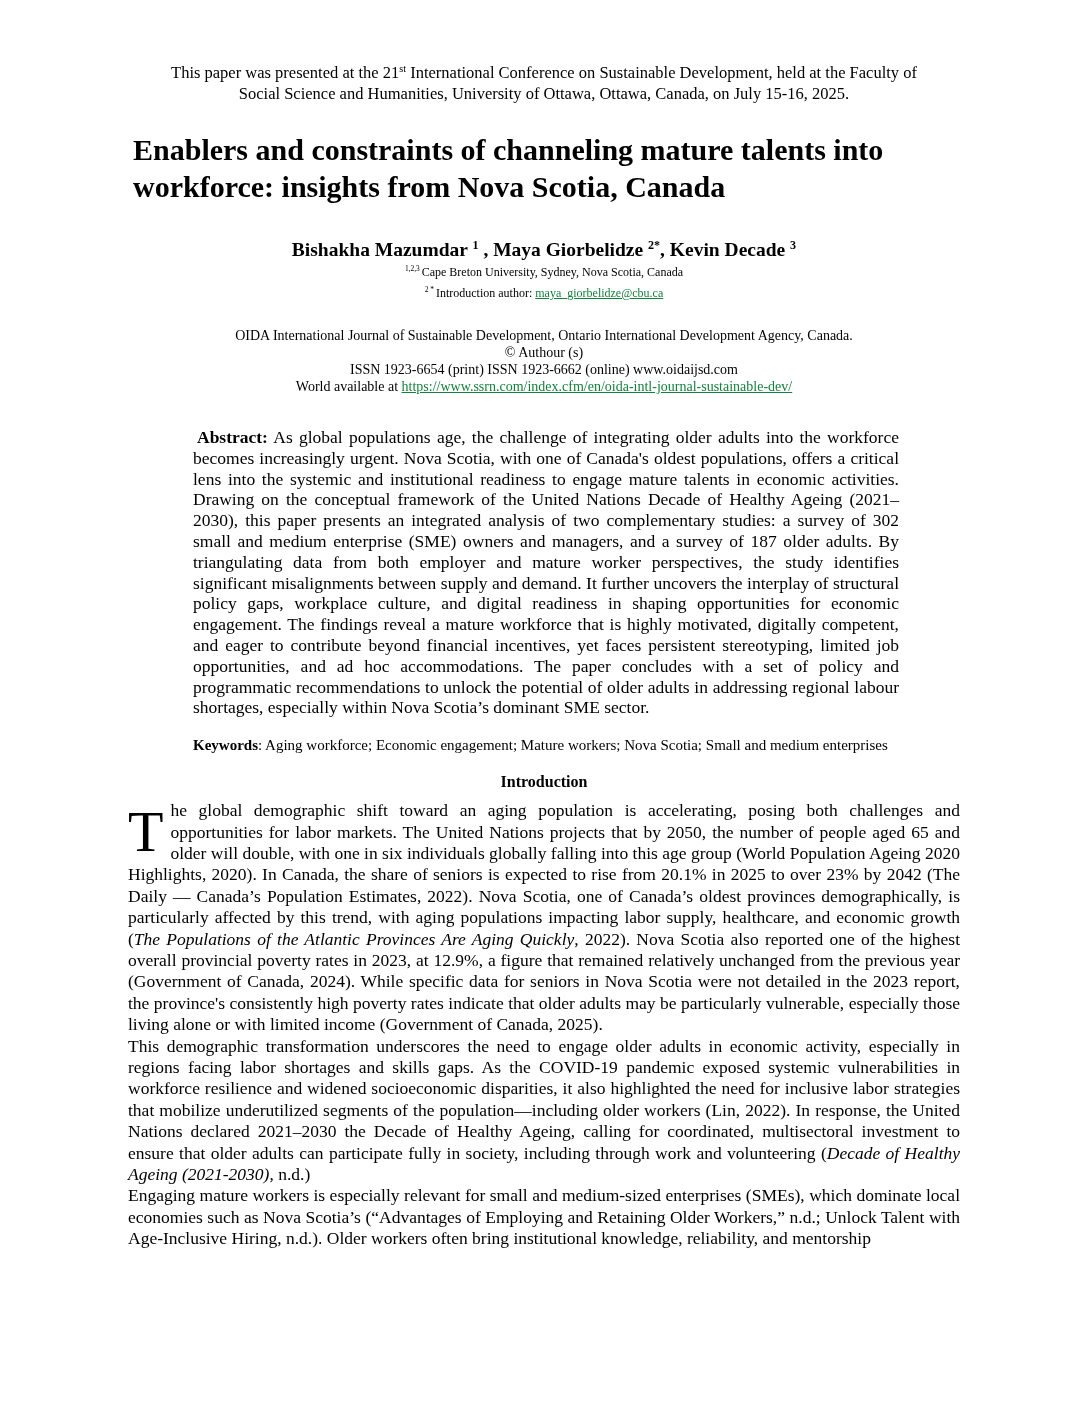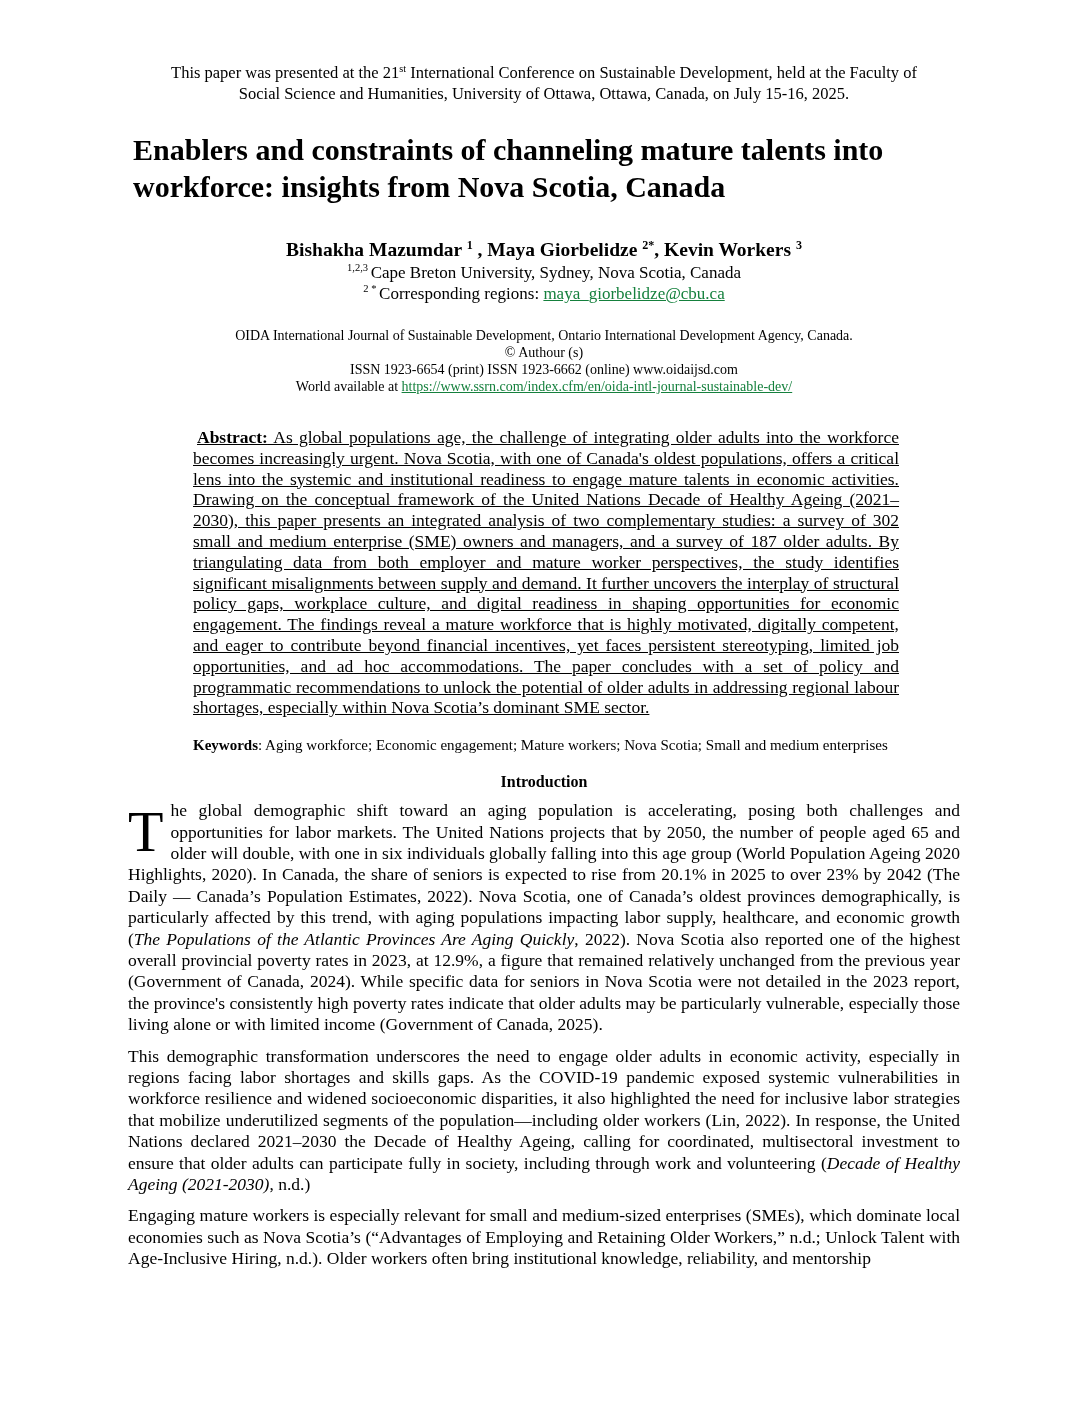--- a/index.html
+++ b/index.html
@@ -38,58 +38,57 @@
   }
   .authors {
     margin-top: 32px;
     text-align: center;
     font-weight: bold;
     font-size: 19.5px;
     line-height: 25px;
   }
   .affil {
     text-align: center;
-    font-size: 17px;
+    font-size: 12px;
     line-height: 21px;
   }
   .link {
     color: #15803d;
     text-decoration: underline;
     cursor: pointer;
   }
   .pub-block {
     margin-top: 23px;
     text-align: center;
     font-size: 14px;
     line-height: 17px;
   }
   .abstract {
     margin: 32px 61px 0 65px;
     text-align: justify;
     font-size: 17.5px;
     line-height: 20.8px;
     text-indent: 4px;
-    text-decoration: underline;
   }
   .keywords {
     margin: 17px 61px 15px 65px;
     text-align: justify;
     font-size: 15px;
     line-height: 21px;
     text-indent: 0;
   }
   .section-heading {
     margin-top: 10px;
     text-align: center;
     font-weight: bold;
     font-size: 16px;
     line-height: 21px;
   }
   .body-para {
-    margin-top: 10px;
+    margin-top: 0;
     text-align: justify;
     font-size: 17.5px;
     line-height: 21.4px;
   }
   .body-para.first { margin-top: 8px; }
   .dropcap {
     float: left;
     font-size: 58px;
     line-height: 1;
     height: 59px;
@@ -98,25 +97,25 @@
 </style>
 </head>
 <body>
 
 <div class="page">
 
   <p class="header-note"><span>This paper was presented at the 21</span><sup>st</sup><span> International Conference on Sustainable Development, held at the Faculty of Social Science and Humanities, University of Ottawa, Ottawa, Canada, on July 15-16, 2025.</span></p>
 
   <h1 class="title">Enablers and constraints of channeling mature talents into workforce: insights from Nova Scotia, Canada</h1>
 
-  <p class="authors"><span>Bishakha Mazumdar </span><sup>1</sup><span> , </span><span>Maya Giorbelidze </span><sup>2*</sup><span>,  </span><span>Kevin Workers </span><sup>3</sup></p>
+  <p class="authors"><span>Bishakha Mazumdar </span><sup>1</sup><span> , </span><span>Maya Giorbelidze </span><sup>2*</sup><span>,  </span><span>Kevin Decade </span><sup>3</sup></p>
 
   <p class="affil"><sup>1,2,3 </sup><span>Cape Breton University, Sydney, Nova Scotia, Canada</span></p>
 
-  <p class="affil"><sup>2 * </sup><span>Corresponding regions: </span><a class="link">maya_giorbelidze@cbu.ca</a></p>
+  <p class="affil"><sup>2 * </sup><span>Introduction author: </span><a class="link">maya_giorbelidze@cbu.ca</a></p>
 
   <div class="pub-block">
     <p>OIDA International Journal of Sustainable Development, Ontario International Development Agency, Canada.</p>
     <p>© Authour (s)</p>
     <p>ISSN 1923-6654 (print) ISSN 1923-6662 (online) www.oidaijsd.com</p>
     <p><span>World available at </span><a class="link">https://www.ssrn.com/index.cfm/en/oida-intl-journal-sustainable-dev/</a></p>
   </div>
 
   <p class="abstract"><b>Abstract:</b><span> As global populations age, the challenge of integrating older adults into the workforce becomes increasingly urgent. Nova Scotia, with one of Canada's oldest populations, offers a critical lens into the systemic and institutional readiness to engage mature talents in economic activities. Drawing on the conceptual framework of the United Nations Decade of Healthy Ageing (2021–2030), this paper presents an integrated analysis of two complementary studies: a survey of 302 small and medium enterprise (SME) owners and managers, and a survey of 187 older adults. By triangulating data from both employer and mature worker perspectives, the study identifies significant misalignments between supply and demand. It further uncovers the interplay of structural policy gaps, workplace culture, and digital readiness in shaping opportunities for economic engagement. The findings reveal a mature workforce that is highly motivated, digitally competent, and eager to contribute beyond financial incentives, yet faces persistent stereotyping, limited job opportunities, and ad hoc accommodations. The paper concludes with a set of policy and programmatic recommendations to unlock the potential of older adults in addressing regional labour shortages, especially within Nova Scotia’s dominant SME sector.</span></p>
 

